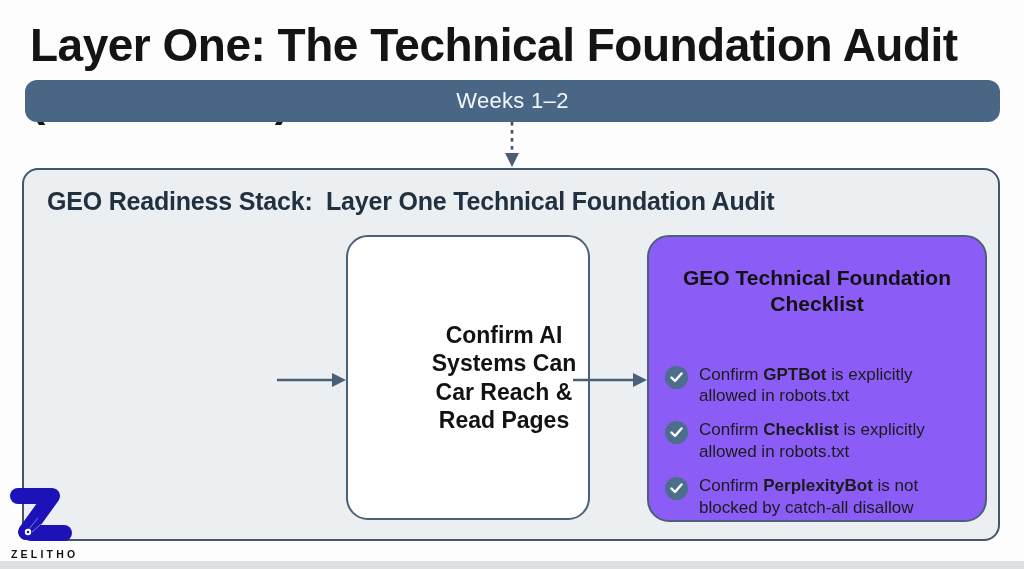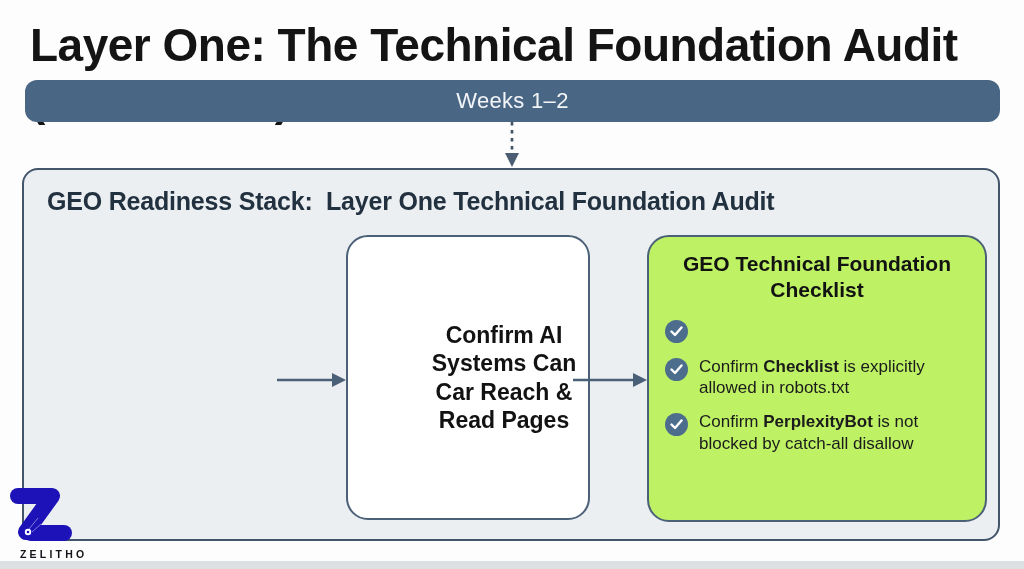--- a/index.html
+++ b/index.html
@@ -61,25 +61,25 @@
   .step-box.box1 .step-label { max-width: 185px; }
   .step-box.box2 .step-label { max-width: 168px; }
 
   .flow-arrow { position: absolute; top: 200px; }
   .flow-arrow.a1 { left: 253px; }
   .flow-arrow.a2 { left: 549px; }
 
   .checklist-box {
     position: absolute; left: 623px; top: 65px;
     width: 340px; height: 287px;
-    background: #bef264;
+    background: #8b5cf6;
     border: 2.5px solid #4b6178;
     border-radius: 22px;
-    padding: 14px 16px 10px 16px;
-    display: flex; flex-direction: column;
+    padding: 28px 16px 10px 16px;
+    display: flex; flex-direction: column; gap: 32px;
   }
   .checklist-title {
     font-size: 21px; font-weight: 700; color: #121212;
     text-align: center; line-height: 1.25;
     margin-bottom: 14px;
   }
   .checklist-items { display: flex; flex-direction: column; gap: 13px; }
   .checklist-item { display: flex; align-items: flex-start; gap: 11px; }
   .check-icon {
     flex: 0 0 auto;
@@ -89,21 +89,21 @@
   }
   .check-icon svg { display: block; }
   .checklist-item-text {
     font-size: 17px; color: #1b1b1b; line-height: 1.26;
     max-width: 272px;
   }
   .checklist-item-text b { font-weight: 700; }
 
   .zelitho-logo { position: absolute; left: 8px; top: 486px; width: 76px; }
   .logo-wordmark {
-    margin-top: 1px; margin-left: 12px;
+    margin-top: 1px; margin-left: 3px;
     font-size: 10.5px; font-weight: 700; color: #111318;
     letter-spacing: 3.2px;
   }
 
   .footer-bar {
     position: absolute; left: 0; bottom: 0;
     width: 1024px; height: 8px;
     background: #dde0e3;
   }
 </style>
@@ -142,20 +142,21 @@
   <div class="checklist-box">
     <div class="checklist-title">GEO Technical Foundation Checklist</div>
     <div class="checklist-items">
 
       <div class="checklist-item">
         <span class="check-icon">
           <svg width="13" height="11" viewBox="0 0 13 11">
               <polyline points="1.5,5.5 5,9 11.5,1.5" fill="none" stroke="#ffffff" stroke-width="2.4" stroke-linecap="round" stroke-linejoin="round"></polyline>
             </svg>
         </span>
+        <span class="checklist-item-text"><span>Confirm </span><b>GPTBot</b><span> is explicitly allowed in robots.txt</span></span>
       </div>
 
       <div class="checklist-item">
         <span class="check-icon">
           <svg width="13" height="11" viewBox="0 0 13 11">
               <polyline points="1.5,5.5 5,9 11.5,1.5" fill="none" stroke="#ffffff" stroke-width="2.4" stroke-linecap="round" stroke-linejoin="round"></polyline>
             </svg>
         </span>
         <span class="checklist-item-text"><span>Confirm </span><b>Checklist</b><span> is explicitly allowed in robots.txt</span></span>
       </div>

